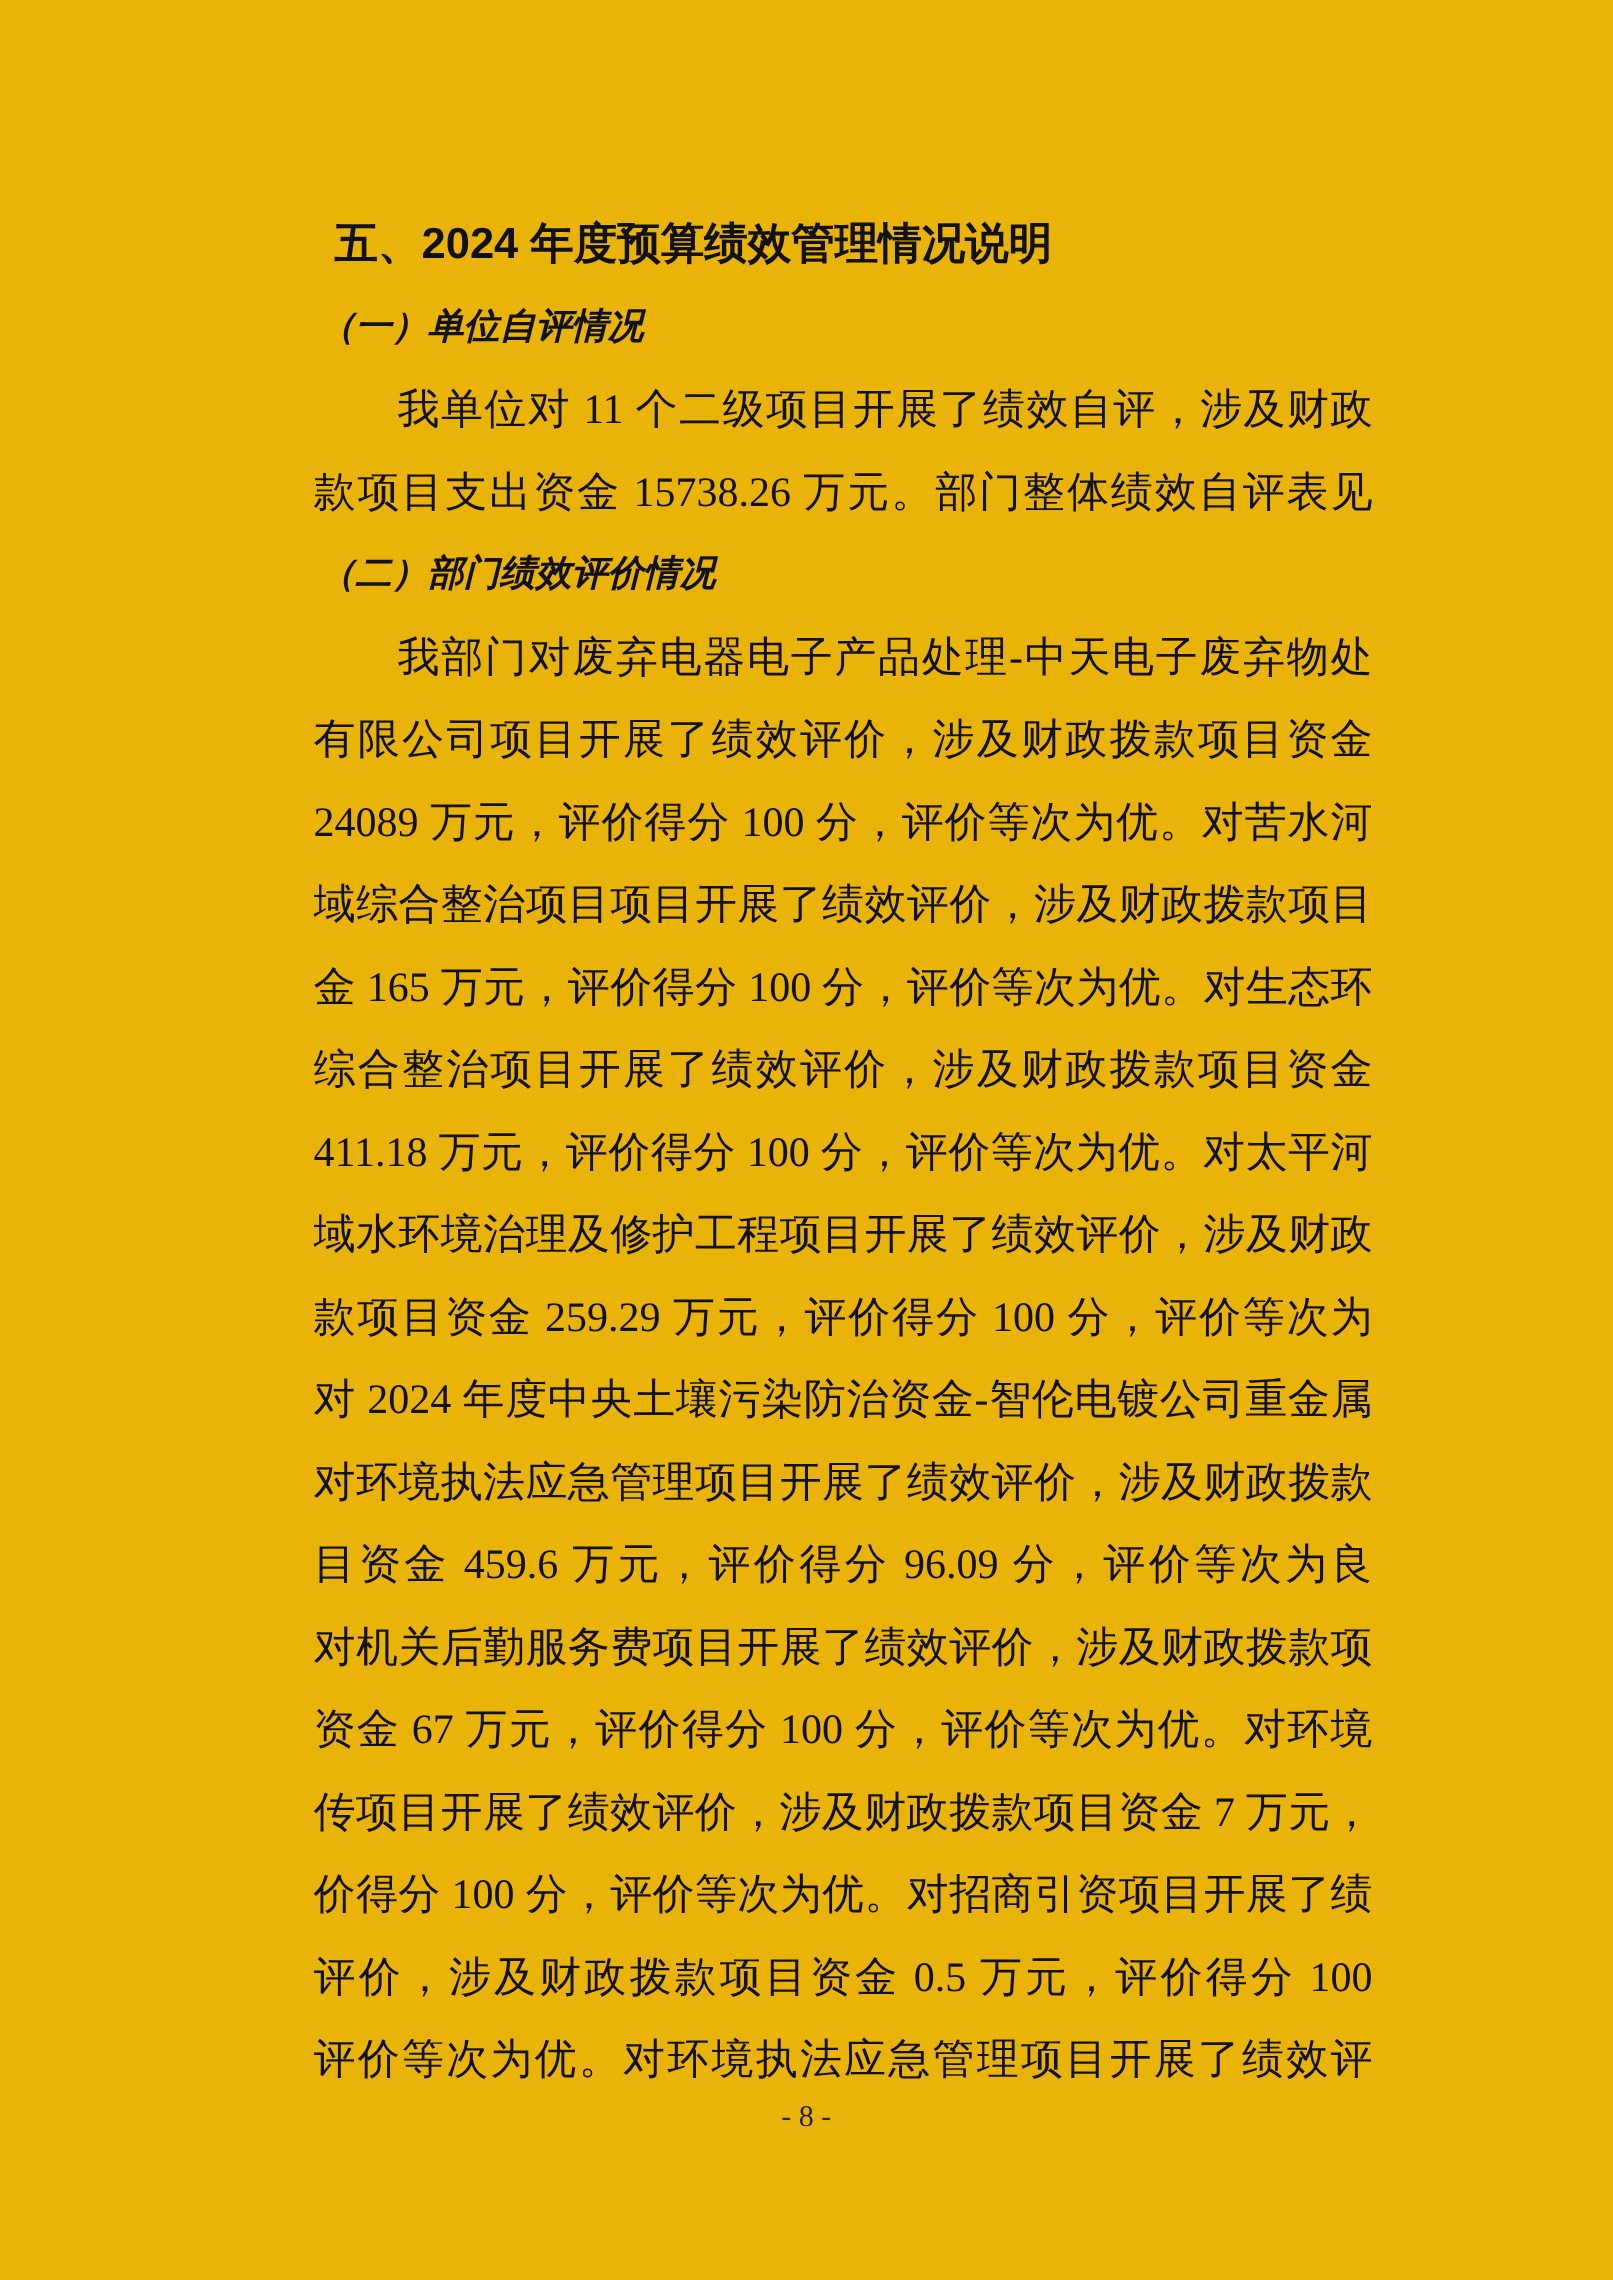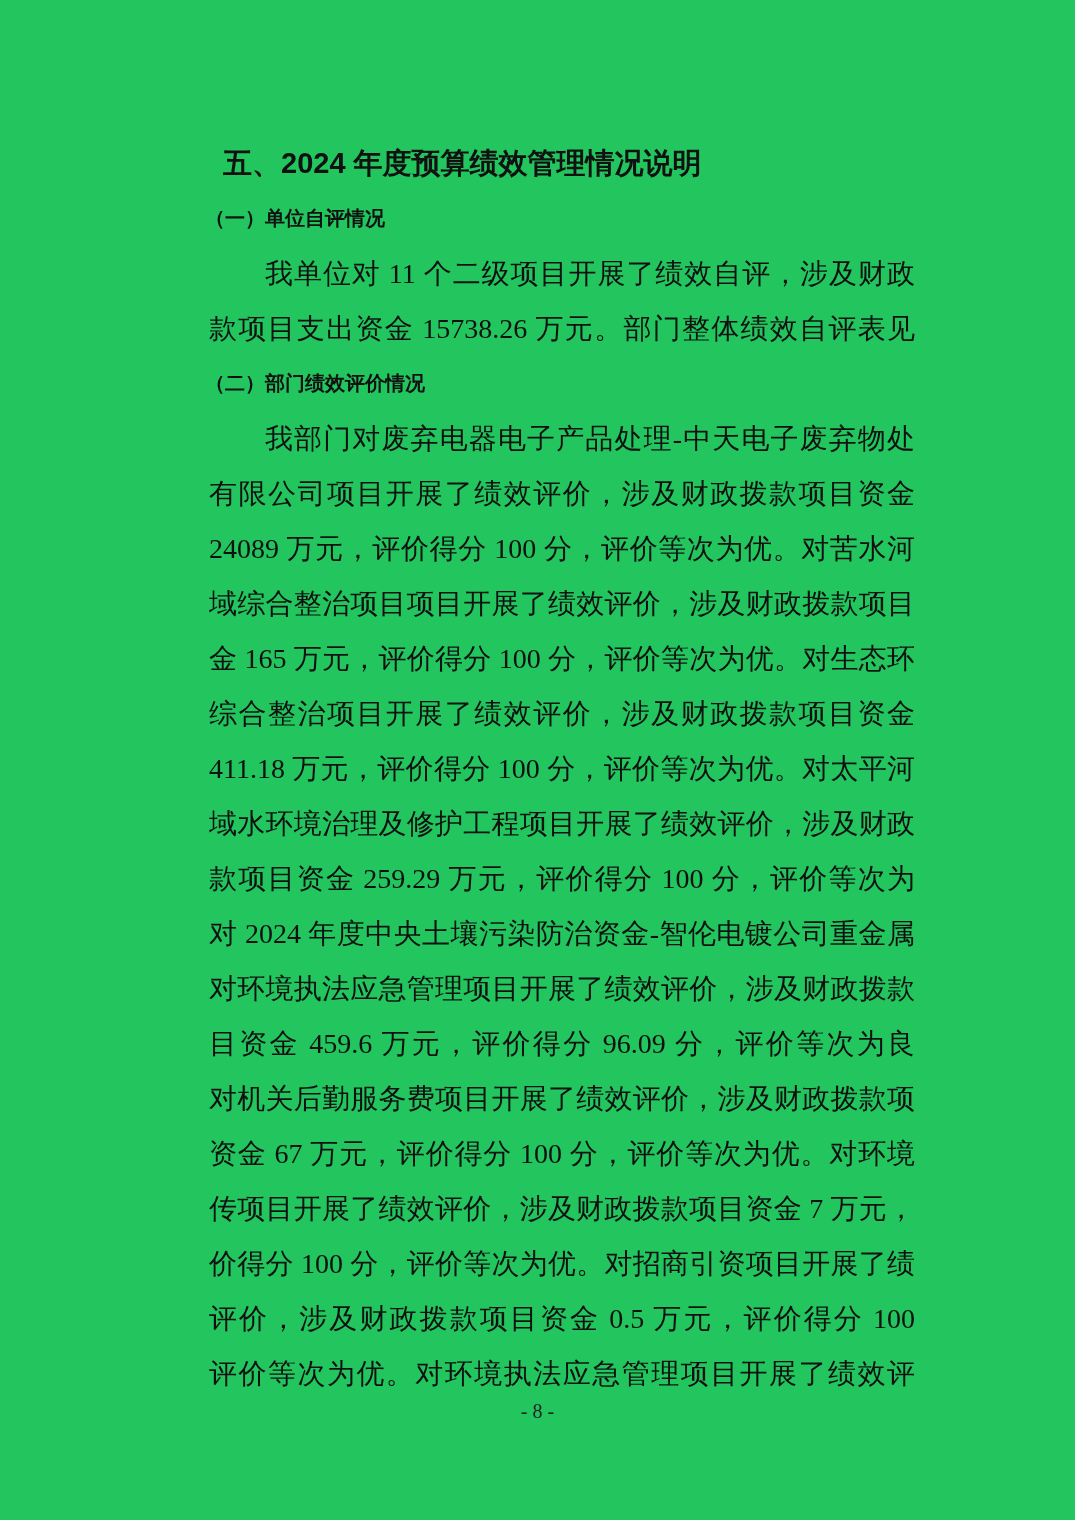--- a/index.html
+++ b/index.html
@@ -11,21 +11,21 @@
     width: 1075px;
     height: 1520px;
     position: relative;
     font-family: "Liberation Serif", "DejaVu Serif", serif;
     color: #111111;
     overflow: hidden;
   }
   .page {
     position: absolute;
     inset: 0;
-    background: #22c55e;
+    background: #eab308;
   }
   .doc-text {
     position: absolute;
     left: 165px;
     top: 136px;
     width: 750px;
   }
   .line {
     height: 55px;
     line-height: 55px;
@@ -39,24 +39,25 @@
   .line.h1 {
     font-family: "Liberation Sans", "DejaVu Sans", sans-serif;
     font-weight: 700;
     font-size: 29px;
     text-align: left;
     text-align-last: left;
     text-indent: 2em;
   }
   .line.h2 {
     font-weight: 700;
-    font-size: 20px;
+    font-size: 24px;
     text-align: center;
     text-align-last: left;
     text-indent: 2em;
+    font-style: italic;
   }
   .line.indent { text-indent: 2em; }
   .bold-run { font-weight: 400; }
   .footer {
     position: absolute;
     left: 0;
     right: 0;
     top: 1400px;
     text-align: center;
     font-size: 20px;

